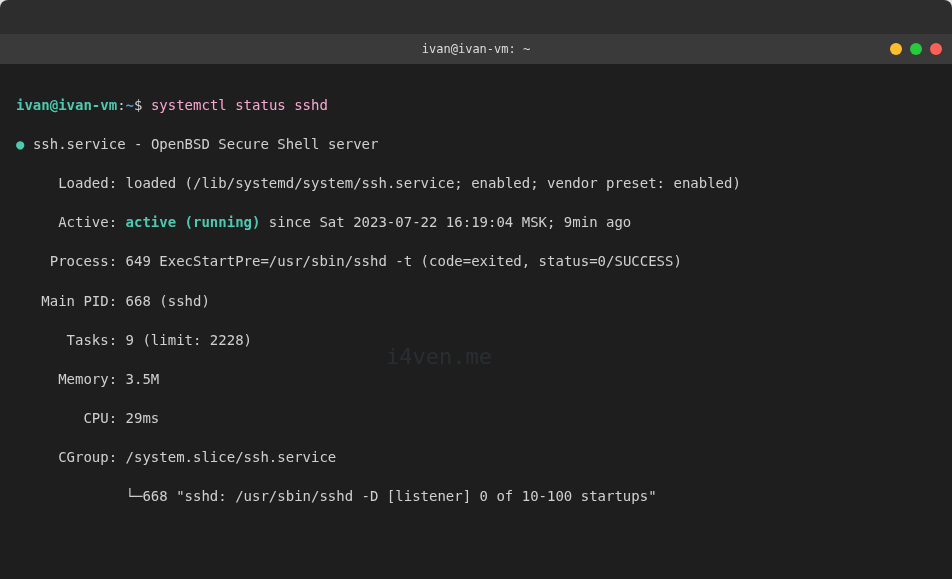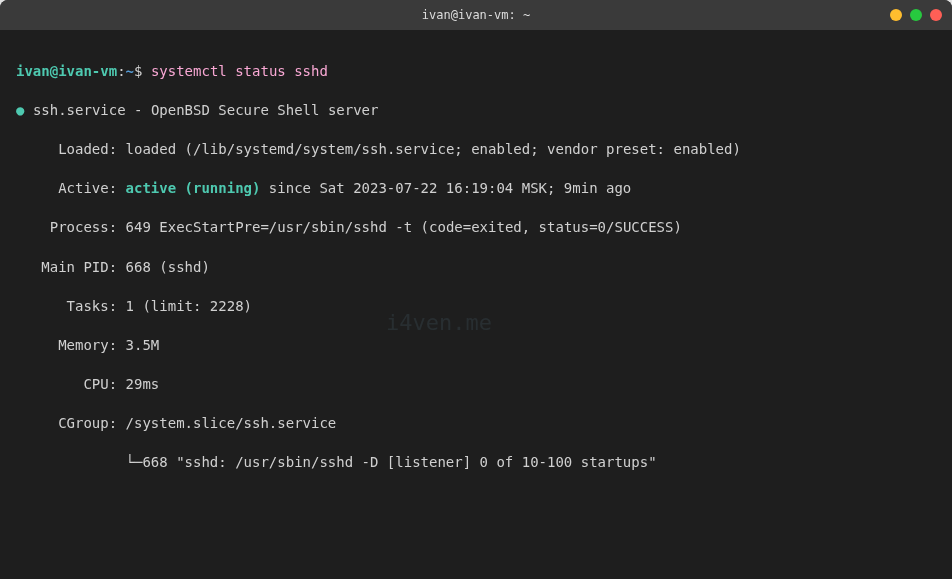--- a/index.html
+++ b/index.html
@@ -21,20 +21,21 @@
     }
     .titlebar {
       background: #3a3a3a;
       height: 30px;
       display: flex;
       align-items: center;
       justify-content: center;
       position: relative;
       color: #ccc;
       font-size: 12px;
+      margin-top: 34px;
     }
     .titlebar-title {
       color: #ddd;
     }
     .window-controls {
       position: absolute;
       right: 10px;
       display: flex;
       gap: 8px;
     }
@@ -86,21 +87,21 @@
     </div>
   </div>
   <div class="terminal-container">
   <div class="terminal-body">
 <span class="line"><span class="prompt-user">ivan@ivan-vm</span><span class="prompt-sep">:</span><span class="prompt-path">~</span><span class="prompt-dollar">$</span> <span class="cmd">systemctl status sshd</span></span>
 <span class="line"><span class="bullet">●</span> <span>ssh.service - OpenBSD Secure Shell server</span></span>
 <span class="line"><span>     Loaded:</span><span> loaded (/lib/systemd/system/ssh.service; enabled; vendor preset: enabled)</span></span>
 <span class="line"><span>     Active: </span><span class="active">active (running)</span><span> since Sat 2023-07-22 16:19:04 MSK; 9min ago</span></span>
 <span class="line"><span>    Process:</span><span> 649 ExecStartPre=/usr/sbin/sshd -t (code=exited, status=0/SUCCESS)</span></span>
 <span class="line"><span>   Main PID:</span><span> 668 (sshd)</span></span>
-<span class="line"><span>      Tasks:</span><span> 1 (limit: 2228)</span></span>
+<span class="line"><span>      Tasks:</span><span> 9 (limit: 2228)</span></span>
 <span class="line"><span>     Memory:</span><span> 3.5M</span></span>
 <span class="line"><span>        CPU:</span><span> 29ms</span></span>
 <span class="line"><span>     CGroup:</span><span> /system.slice/ssh.service</span></span>
 <span class="line"><span>             └─668 "sshd: /usr/sbin/sshd -D [listener] 0 of 10-100 startups"</span></span>
 <span class="line"> </span>
 
 
 
 
 

